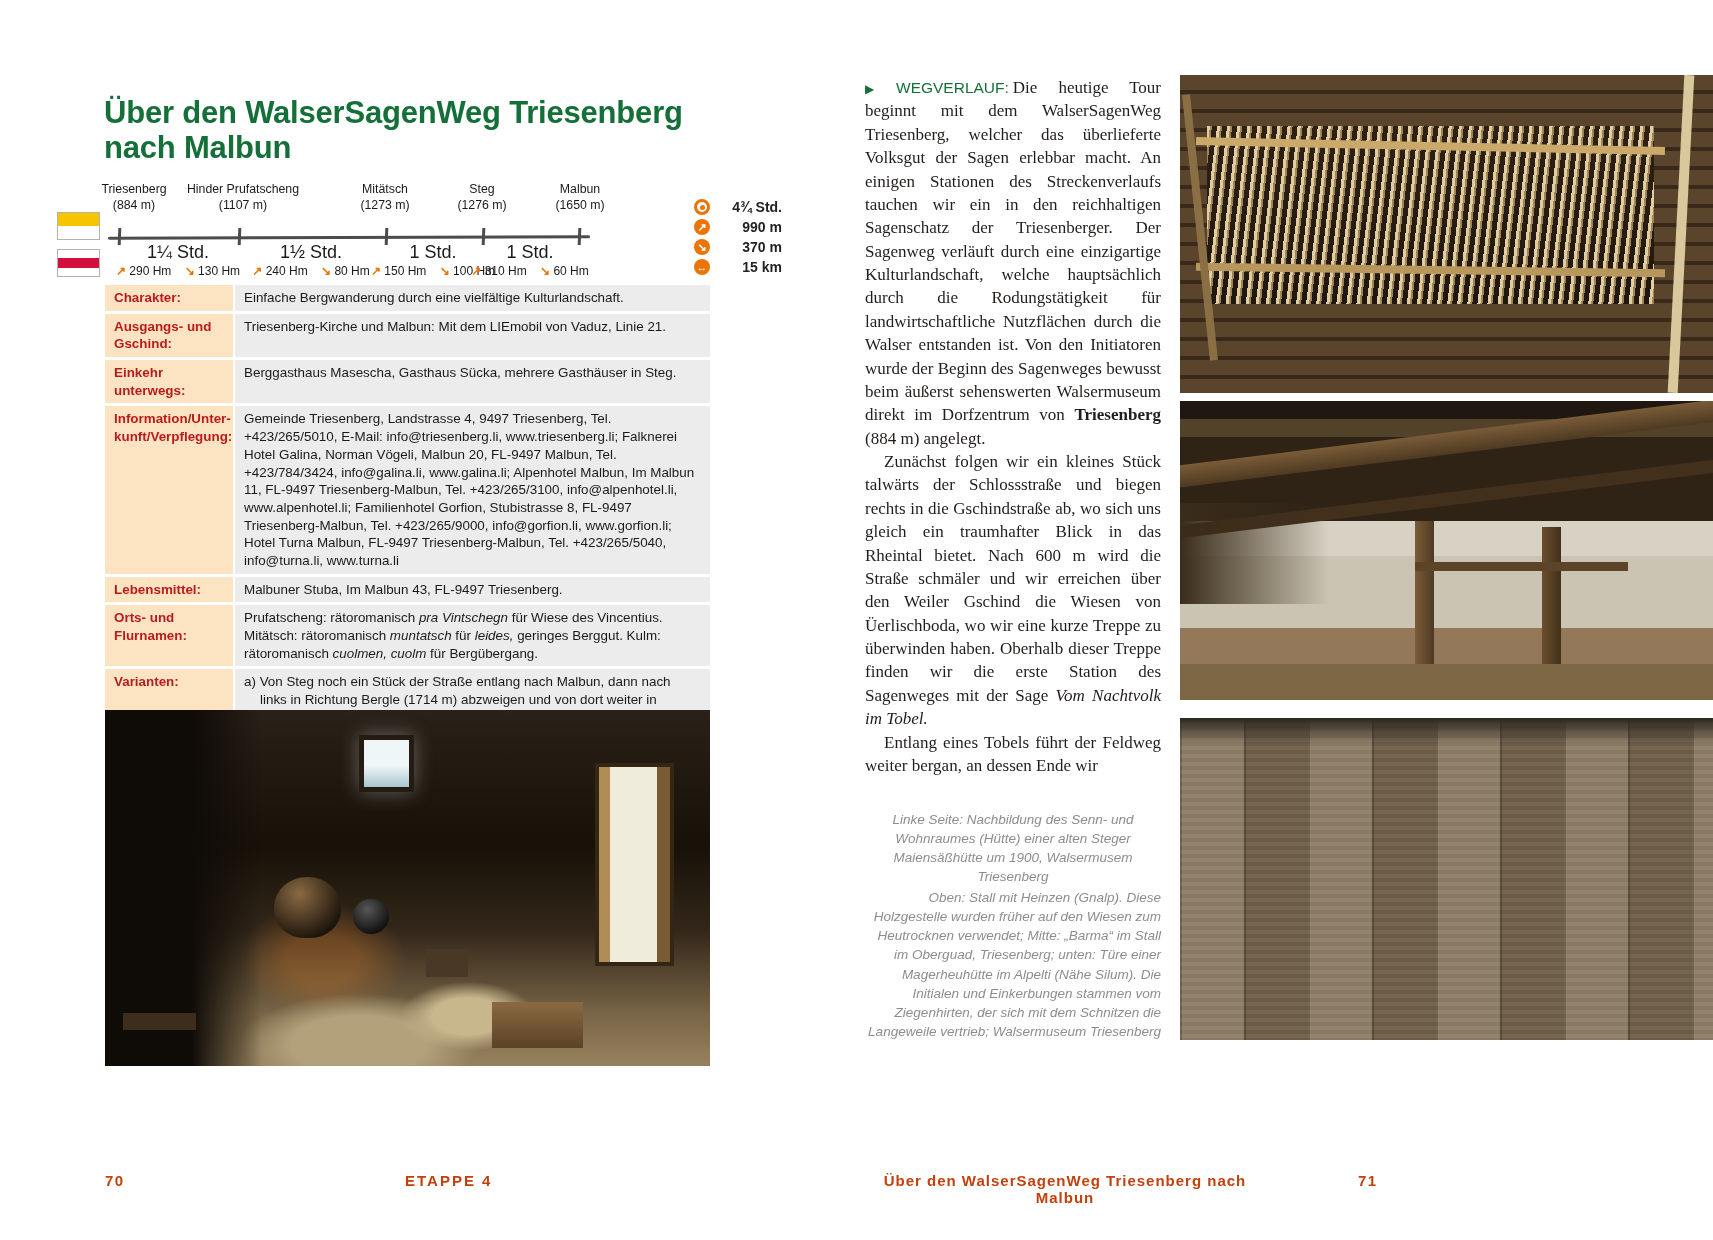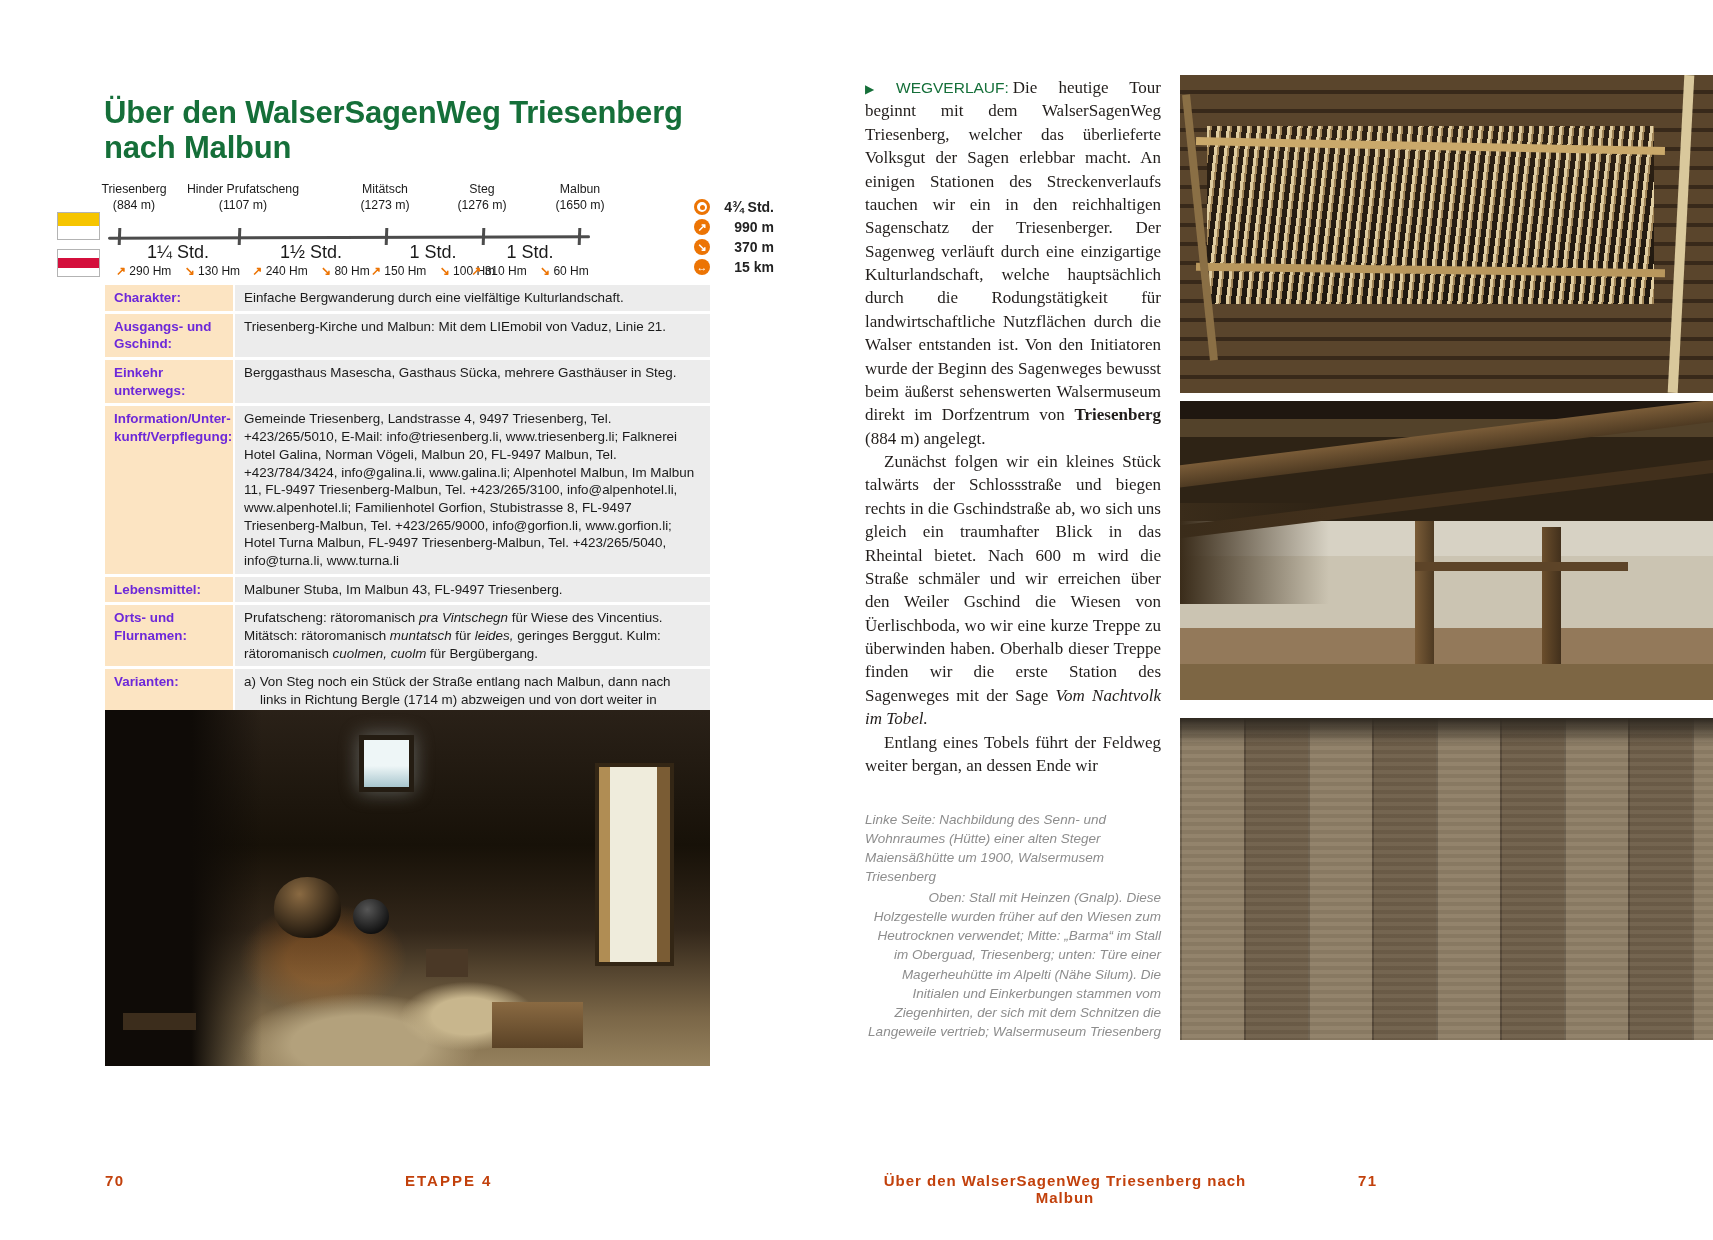--- a/index.html
+++ b/index.html
@@ -18,31 +18,31 @@
   .axis{position:absolute;left:3px;width:482px;top:56px;height:2.5px;background:#4c4c4c;border-radius:2px;transform:rotate(-0.15deg);}
   .tick{position:absolute;top:48px;width:2.5px;height:17px;background:#4c4c4c;transform:rotate(2deg);}
   .station{position:absolute;top:2px;transform:translateX(-50%);text-align:center;line-height:1.3;white-space:nowrap;}
   .seg{position:absolute;top:62px;transform:translateX(-50%);text-align:center;white-space:nowrap;}
   .seg .time{font-size:18px;}
   .seg .hm{font-size:12px;margin-top:1px;}
   .orange{color:#ec7404;font-weight:bold;}
   .hm .sp{display:inline-block;width:10px;}
 
   .stats{position:absolute;left:694px;top:197px;}
-  .stat-row{display:flex;align-items:center;height:20px;}
+  .stat-row{display:flex;align-items:center;height:20px;gap:8px;}
   .stat-icon{width:16px;height:16px;border-radius:50%;background:#ec7404;color:#fff;display:flex;
              align-items:center;justify-content:center;font-size:11px;font-weight:bold;flex-shrink:0;}
   .stat-icon.clock{background:#fff;border:3.5px solid #ec7404;box-sizing:border-box;}
   .stat-icon.clock::after{content:"";width:5px;height:5px;border-radius:50%;background:#ec7404;}
   .stat-value{width:64px;text-align:right;font-weight:bold;font-size:14px;color:#222;}
 
   .info-table{position:absolute;left:105px;top:285px;width:605px;font-size:13.4px;line-height:1.32;}
   .trow{display:flex;margin-bottom:3px;}
   .tlabel{width:128px;flex-shrink:0;background:#fce4c2;font-weight:bold;padding:4px 6px 4px 9px;
-          margin-right:2px;white-space:pre-line;box-sizing:border-box;color:#6d28d9;}
+          margin-right:2px;white-space:pre-line;box-sizing:border-box;color:#b91c1c;}
   .tvalue{flex:1;background:#ececec;padding:4px 9px;}
   .hang{padding-left:16px;text-indent:-16px;}
   .i{font-style:italic;} .b{font-weight:bold;}
 
   
   .photo{position:absolute;overflow:hidden;}
   #photo-left{left:105px;top:710px;width:605px;height:356px;
     background:
       radial-gradient(90px 46px at 60% 86%, #c8b68d 0 40%, rgba(200,182,141,0) 75%),
       radial-gradient(150px 64px at 42% 94%, #b3a17c 0 45%, rgba(179,161,124,0) 80%),
@@ -89,21 +89,21 @@
 
   
   .body-col{position:absolute;left:865px;top:76px;width:296px;font-family:"Liberation Serif",serif;
             font-size:17px;line-height:1.375;color:#211d1b;text-align:justify;hyphens:auto;}
   .body-p{margin:0;}
   .body-p.indent{text-indent:19px;}
   .lead-arrow{color:#156f39;font-size:12px;font-family:"Liberation Sans",sans-serif;margin-right:5px;}
   .lead{color:#156f39;font-weight:normal;font-family:"Liberation Sans",sans-serif;font-size:15.5px;margin-right:4px;}
 
   .caption{position:absolute;left:865px;width:296px;font-size:13.5px;font-style:italic;color:#8d8d8d;line-height:1.42;}
-  #caption-left{top:810px;}
+  #caption-left{top:810px;text-align:center;}
   #caption-right{top:888px;text-align:right;}
 
   
   .footer{position:absolute;color:#c2410c;font-size:15px;font-weight:bold;letter-spacing:1.5px;top:1172px;}
   #footer-70{left:105px;}
   #footer-etappe{left:405px;width:305px;text-align:left;letter-spacing:2px;}
   #footer-title{left:865px;width:400px;text-align:center;letter-spacing:1px;}
   #footer-71{left:1358px;}
 </style>
 </head>

